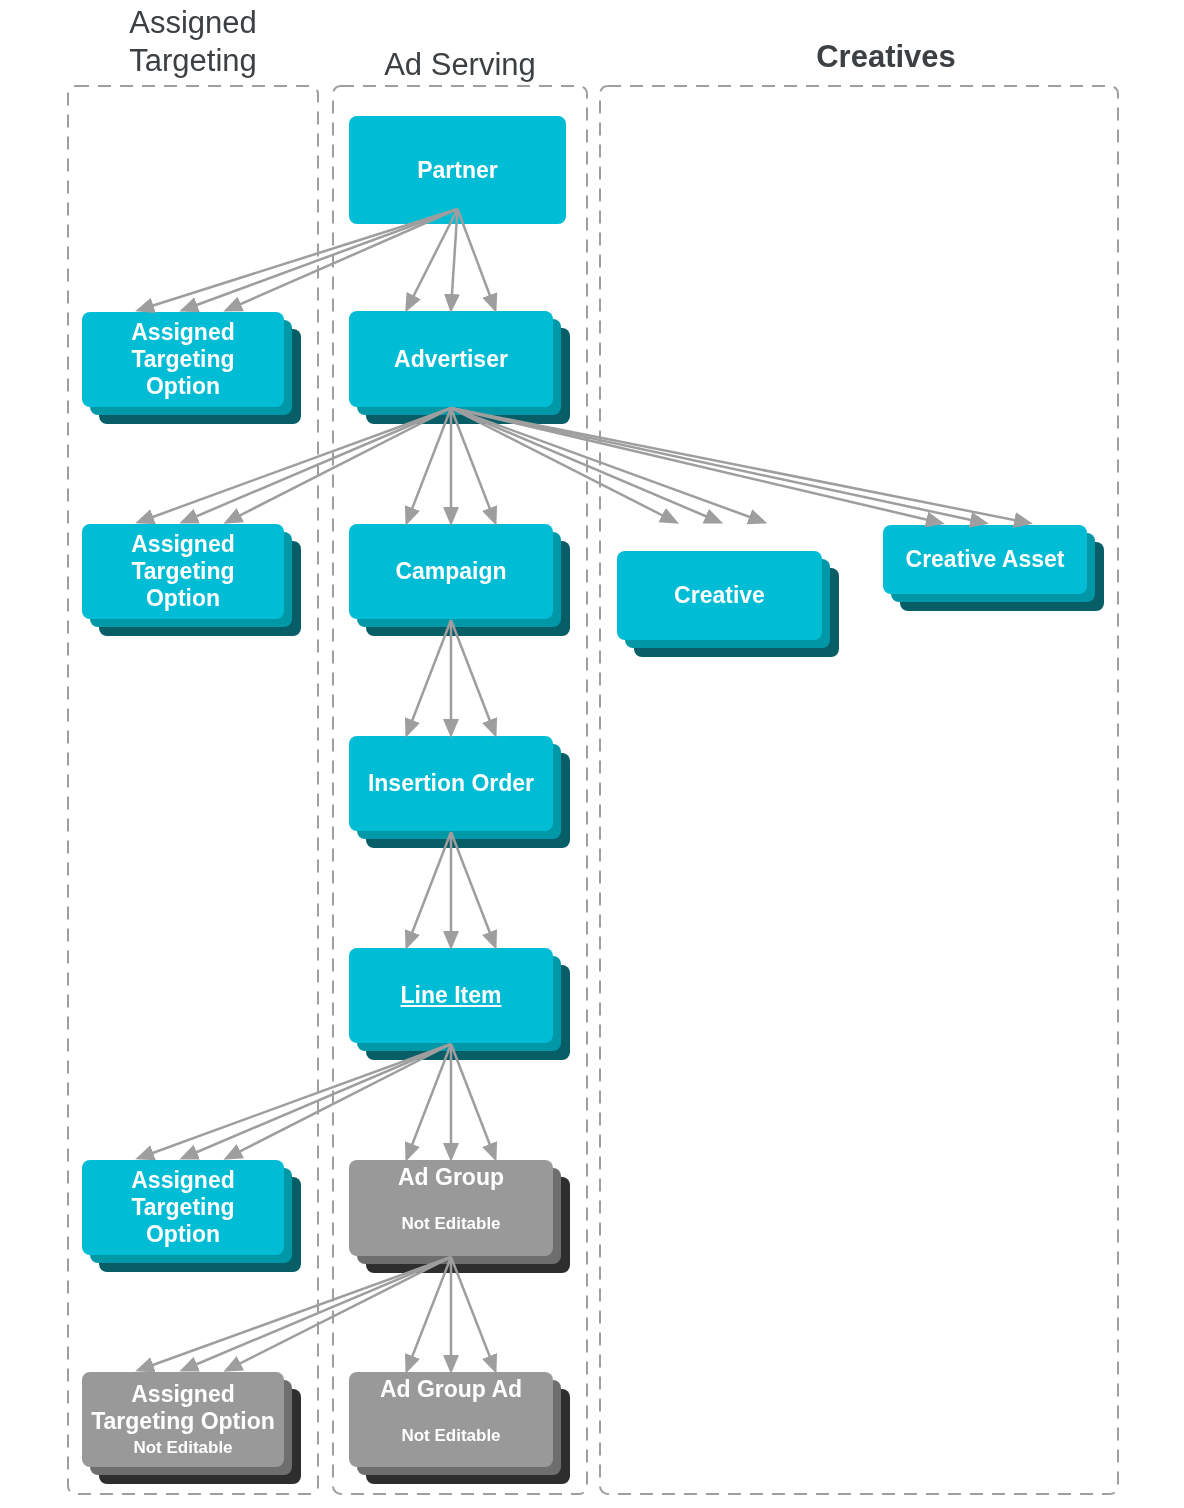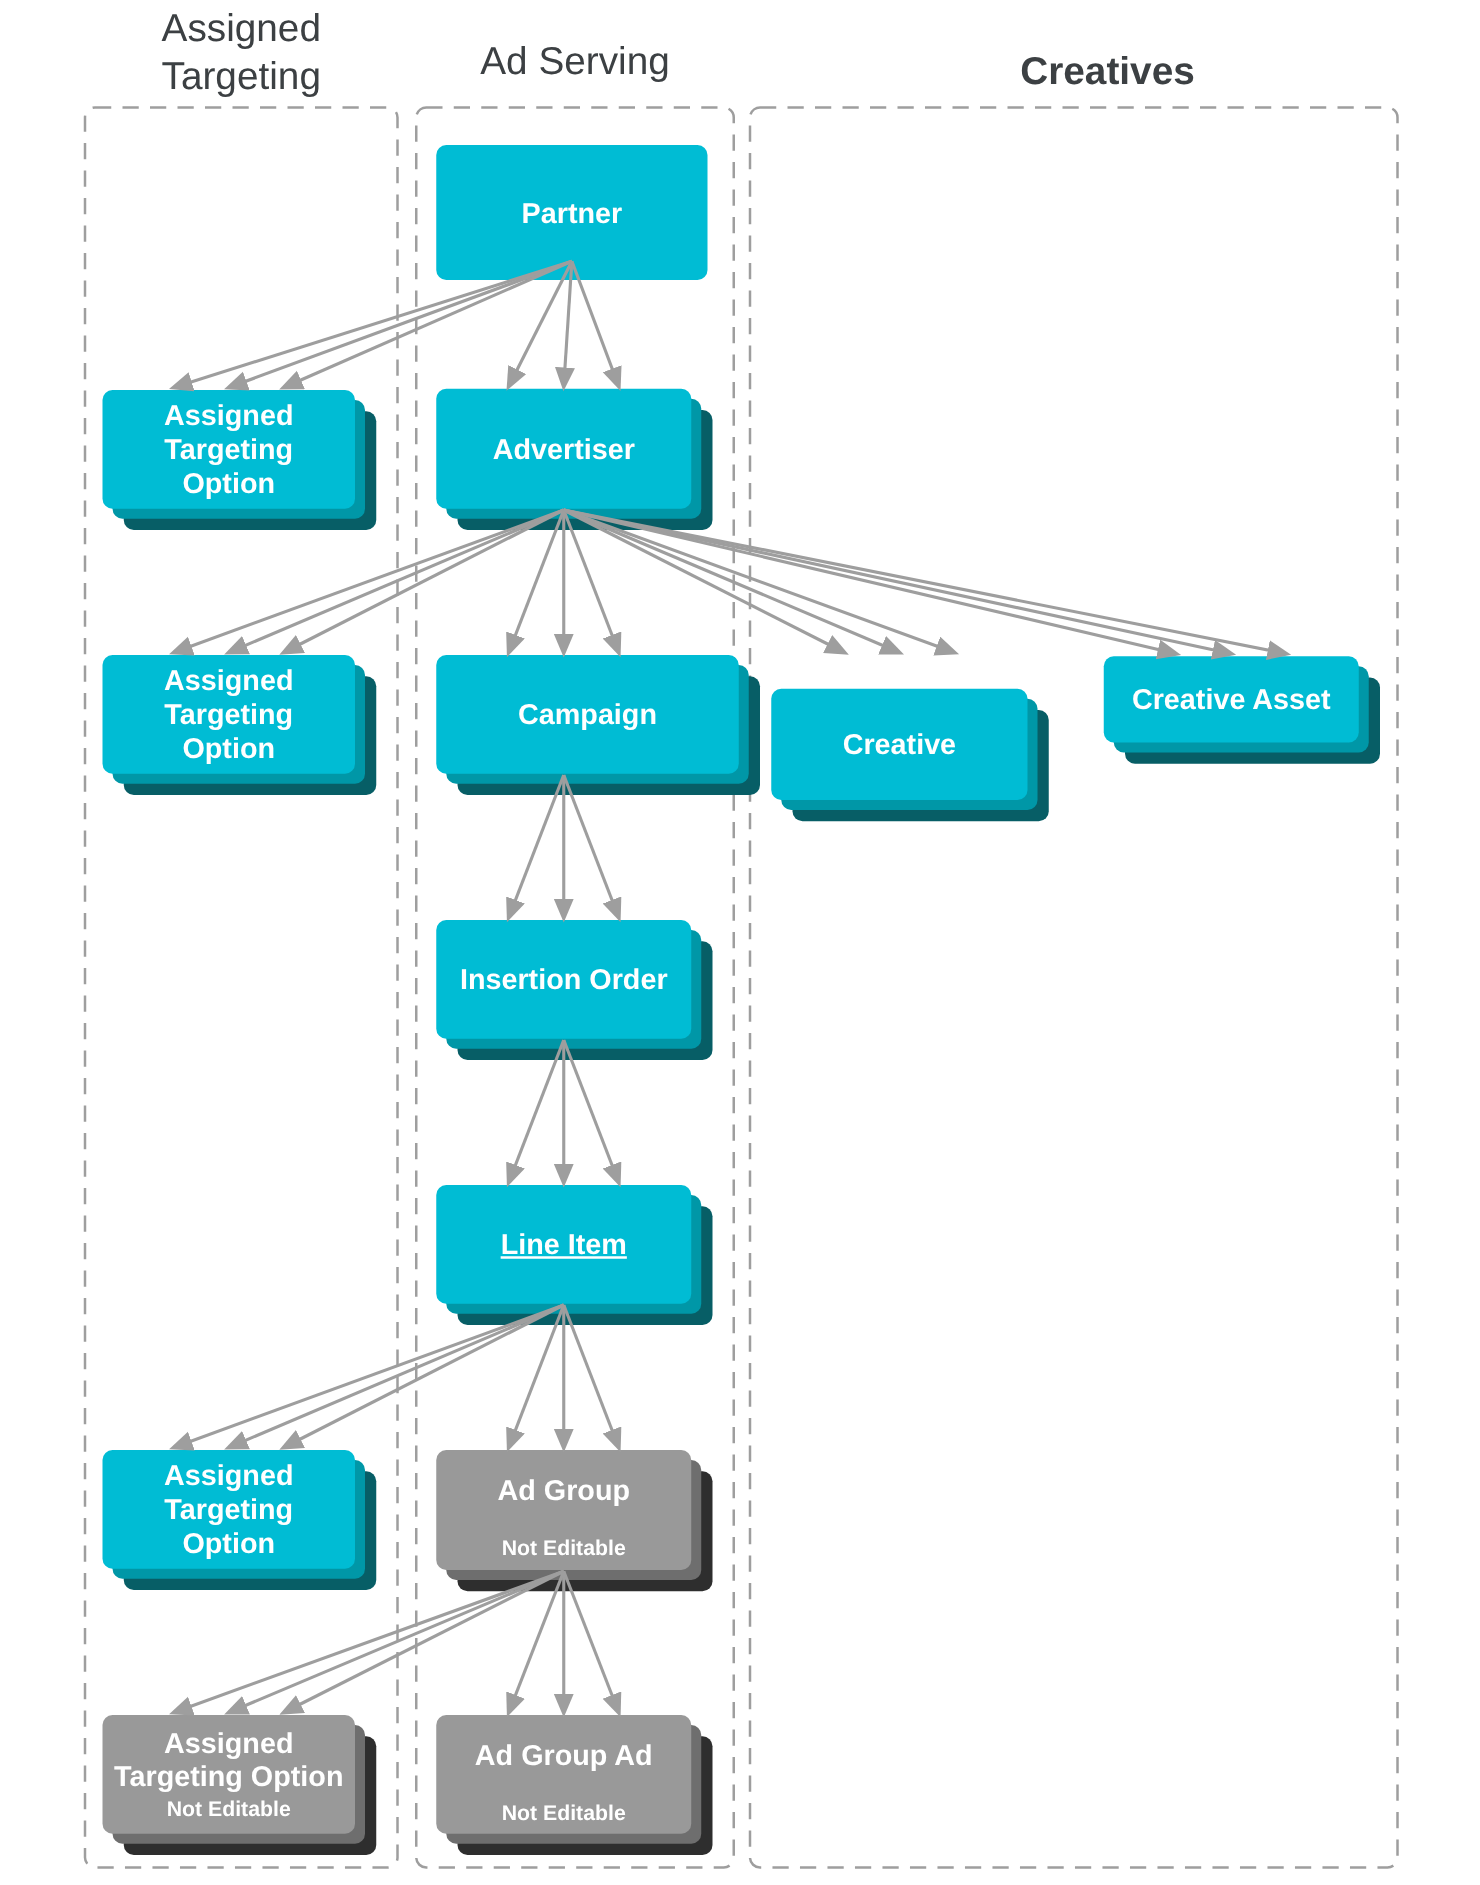--- a/index.html
+++ b/index.html
@@ -52,56 +52,56 @@
   .node.stack-gray { box-shadow: 8px 8px 0 0 #6E6E6E, 17px 17px 0 0 #2E2E2E; }
   .node .title {
     font-size: 23px;
     line-height: 27px;
     white-space: pre-line;
   }
   .node .subtitle {
     font-size: 17px;
     line-height: 20px;
   }
-  .node.has-sub { justify-content: flex-start; padding-top: 19px; }
+  .node.has-sub { justify-content: flex-start; padding-top: 4px; }
   .node.node--adgroup .subtitle { margin-top: 23px; }
   .node.node--ato4 { padding-top: 9px; }
   .node.node--ato4 .subtitle { margin-top: 3px; }
 </style>
 </head>
 <body>
 
 <div id="diagram">
 
   <svg id="borders" class="layer" width="1184" height="1508">
     <rect x="68" y="86" width="250" height="1408" rx="8" fill="none" stroke="#9E9E9E" stroke-width="2" stroke-dasharray="13 9"></rect>
     <rect x="333" y="86" width="254" height="1408" rx="8" fill="none" stroke="#9E9E9E" stroke-width="2" stroke-dasharray="13 9"></rect>
     <rect x="600" y="86" width="518" height="1408" rx="8" fill="none" stroke="#9E9E9E" stroke-width="2" stroke-dasharray="13 9"></rect>
   </svg>
 
   <div class="col-header" style="left:68px; top:4px; width:250px;">Assigned
 Targeting</div>
-  <div class="col-header" style="left:333px; top:30px; width:254px;">Ad Serving</div>
+  <div class="col-header" style="left:333px; top:46px; width:254px;">Ad Serving</div>
   <div class="col-header" style="left:627px; top:38px; width:518px;font-weight:bold;">Creatives</div>
 
   <div class="node cyan" id="node-partner" style="left:349px; top:100px; width:217px; height:108px;margin-top:16px;">
     <span class="title">Partner</span>
   </div>
 
   <div class="node cyan stack-cyan" id="node-advertiser" style="left:349px; top:311px; width:204px; height:96px;">
     <span class="title">Advertiser</span>
   </div>
 
   <div class="node cyan stack-cyan" id="node-assigned-targeting-option-1" style="left:82px; top:312px; width:202px; height:95px;">
     <span class="title">Assigned
 Targeting
 Option</span>
   </div>
 
-  <div class="node cyan stack-cyan" id="node-campaign" style="left:349px; top:524px; width:242px; height:95px;">
+  <div class="node cyan stack-cyan" id="node-campaign" style="left:349px; top:524px; width:204px; height:95px;">
     <span class="title">Campaign</span>
   </div>
 
   <div class="node cyan stack-cyan" id="node-assigned-targeting-option-2" style="left:82px; top:524px; width:202px; height:95px;">
     <span class="title">Assigned
 Targeting
 Option</span>
   </div>
 
   <div class="node cyan stack-cyan" id="node-creative" style="left:617px; top:536px; width:205px; height:89px;margin-top:15px;">

